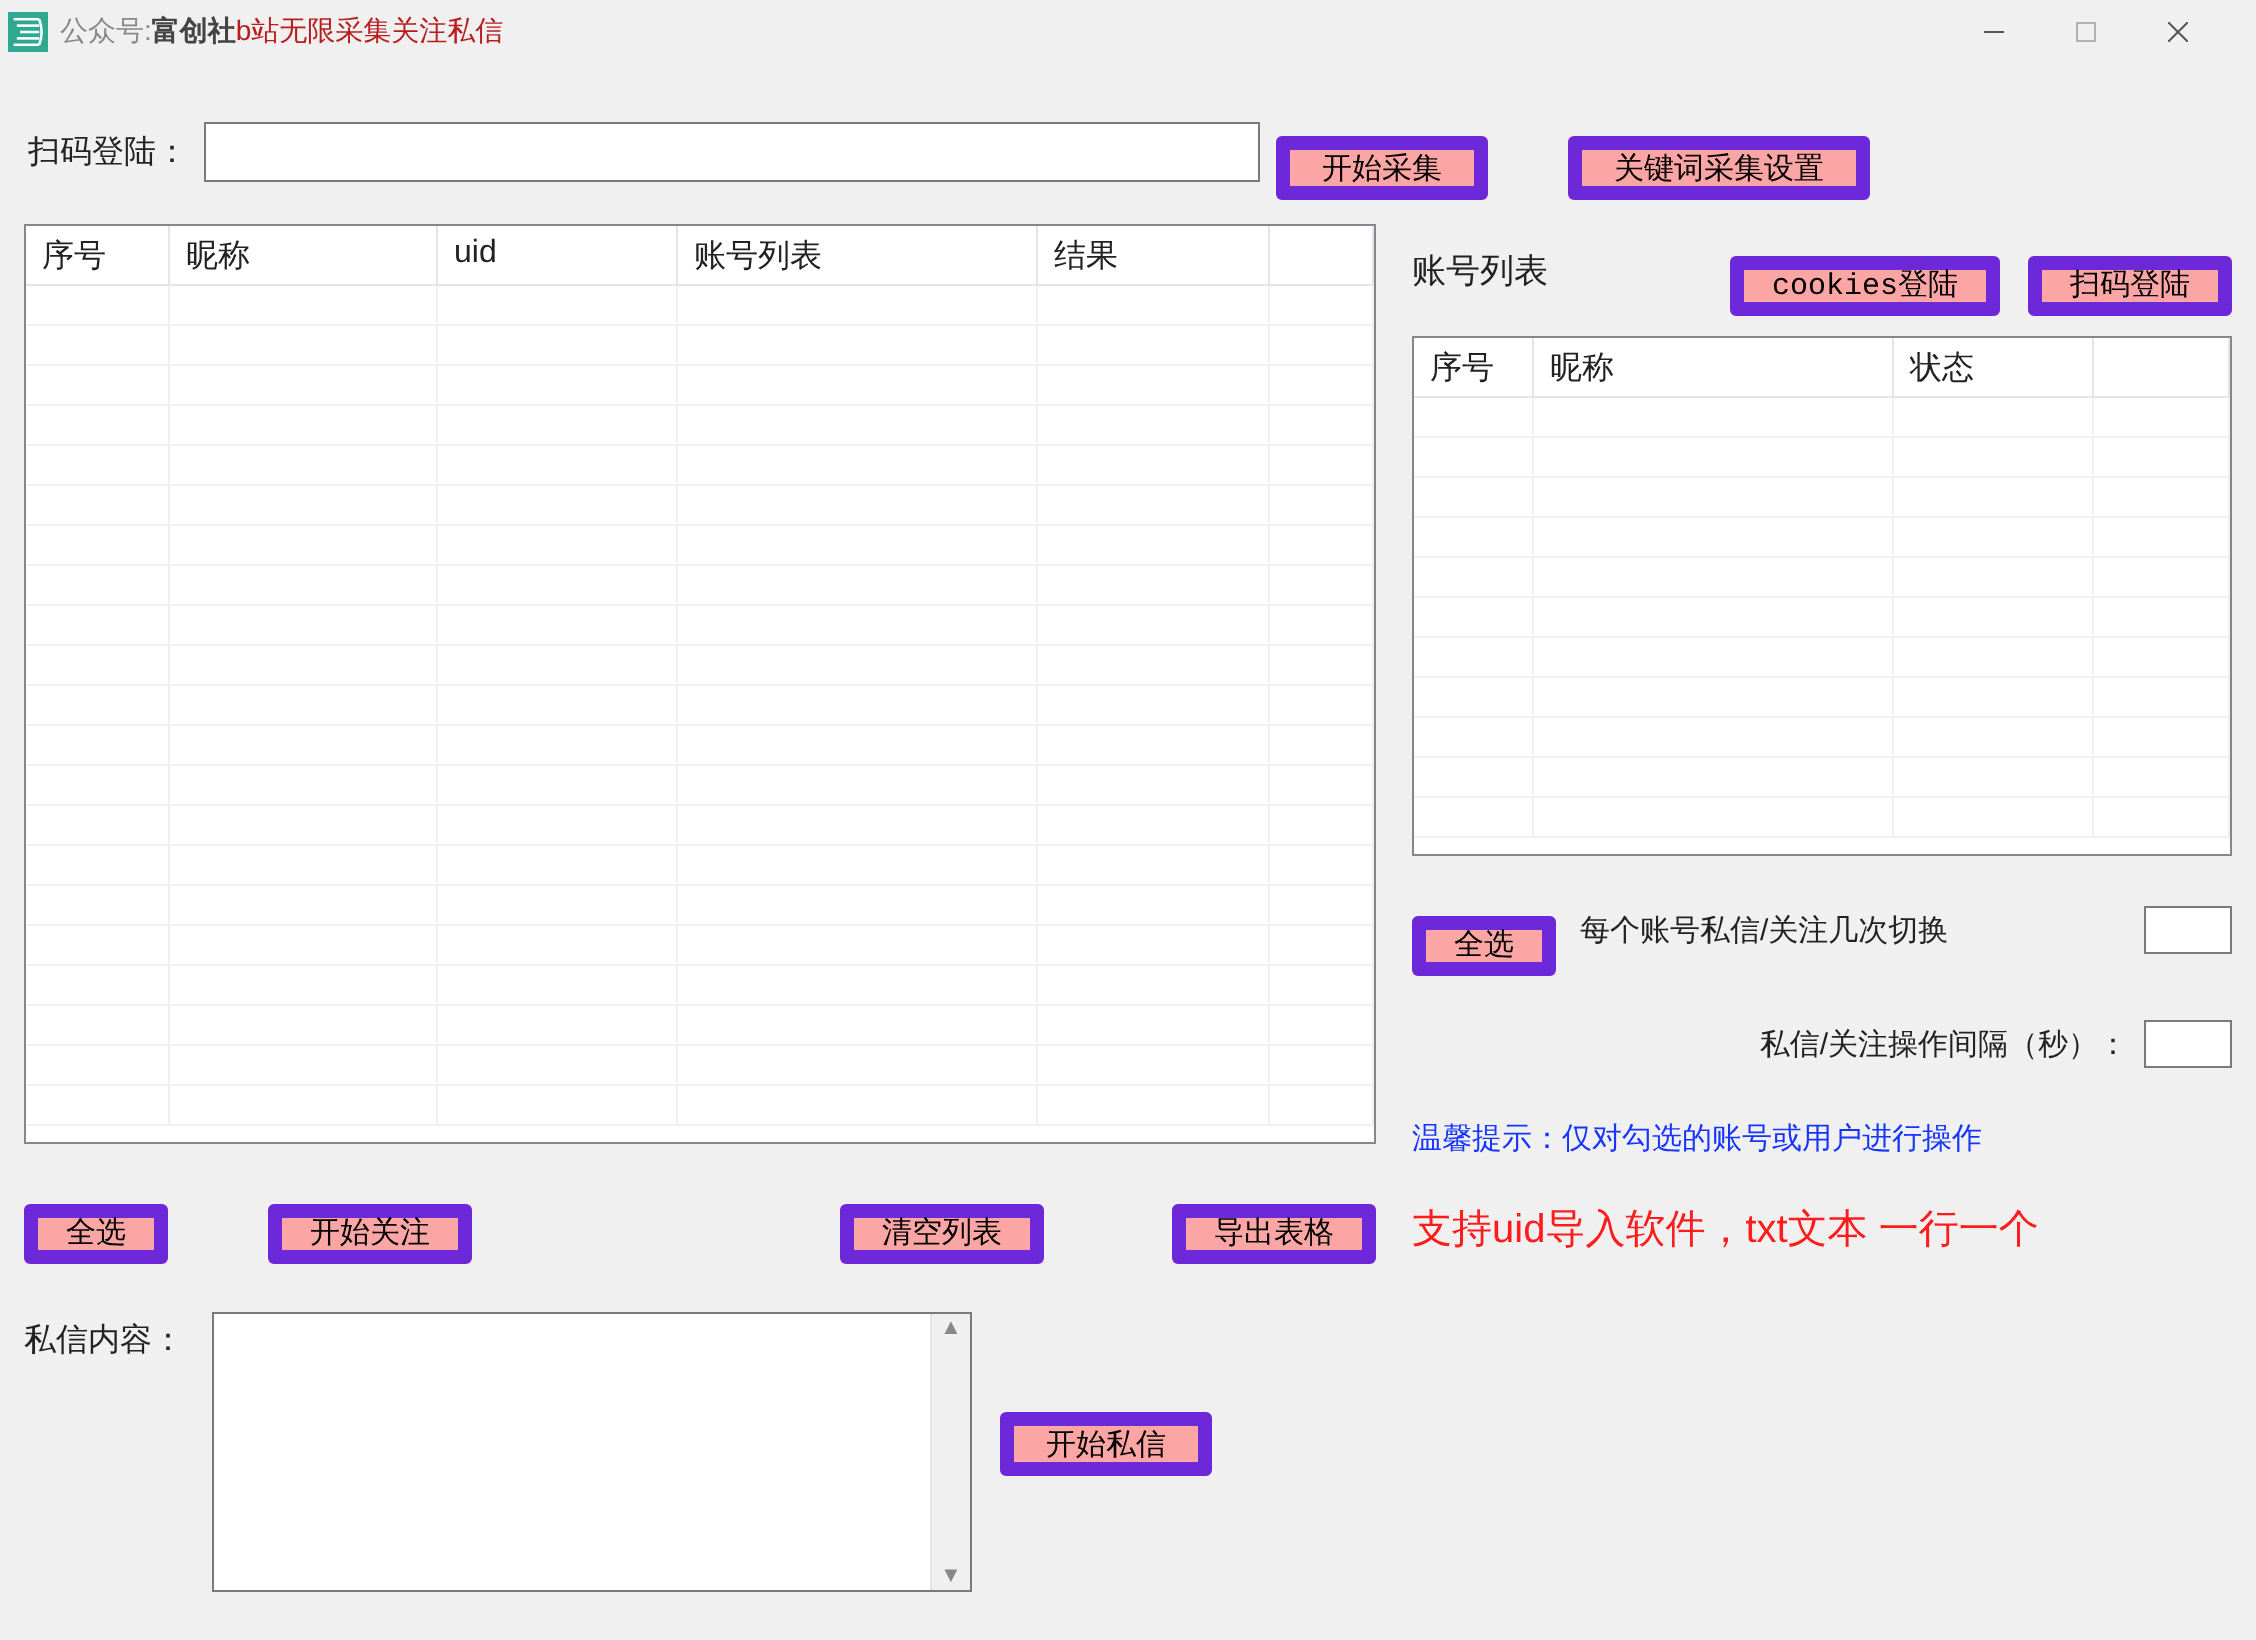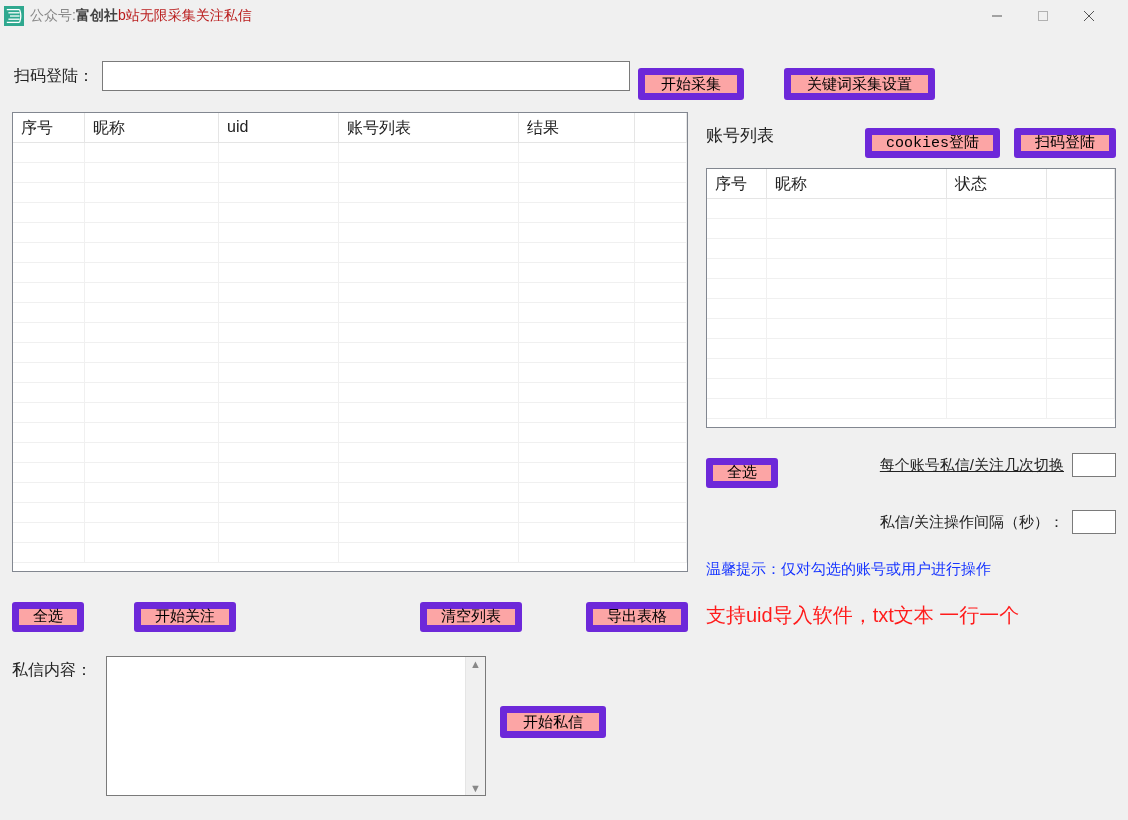--- a/index.html
+++ b/index.html
@@ -469,21 +469,21 @@
               <div class="gc rw1"></div>
               <div class="gc rw2"></div>
               <div class="gc rw3"></div>
               <div class="gc rw4"></div>
             </div>
         </div>
       </div>
 
       <div class="r-line">
         <button class="btn">全选</button>
-        <span style="flex:1; text-align:right; padding-left:4px;text-decoration:underline;">每个账号私信/关注几次切换</span>
+        <span style="flex:1; text-align:left; padding-left:4px;">每个账号私信/关注几次切换</span>
         <input class="small-input" value="" style="">
       </div>
 
       <div class="r-line" style="margin-top:22px; justify-content:flex-end;">
         <span>私信/关注操作间隔（秒）：</span>
         <input class="small-input" value="" style="">
       </div>
 
       <div class="note-blue">温馨提示：仅对勾选的账号或用户进行操作</div>
 

